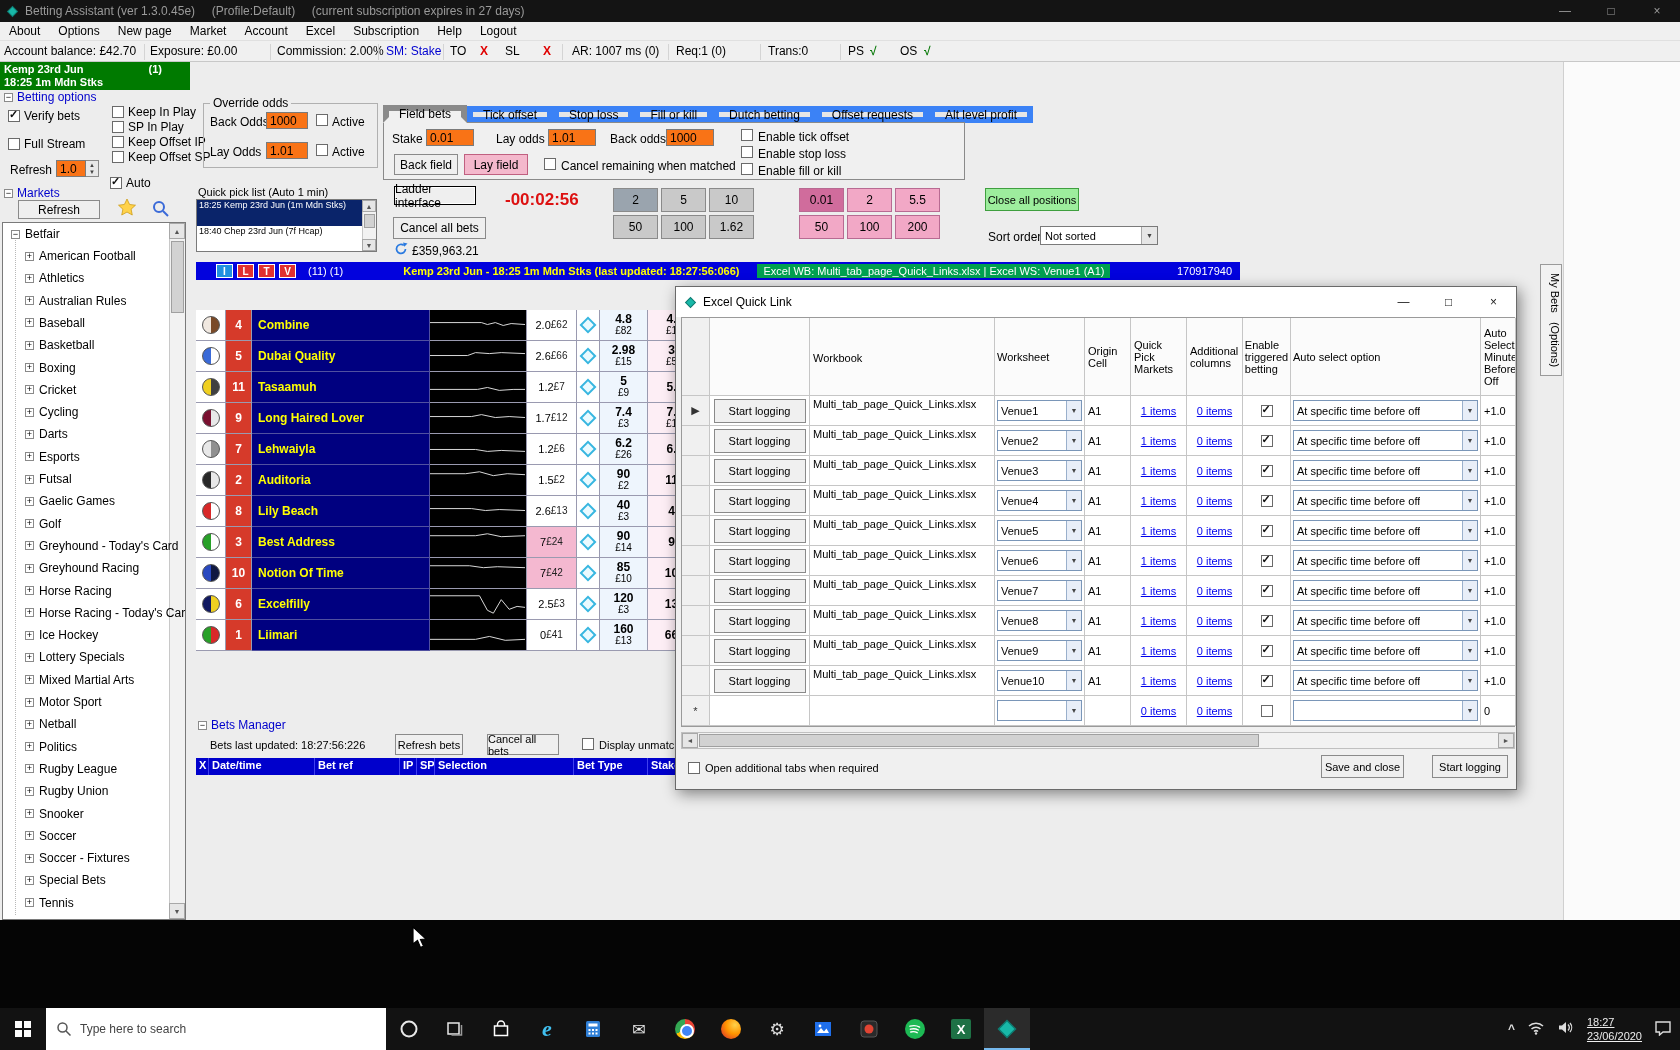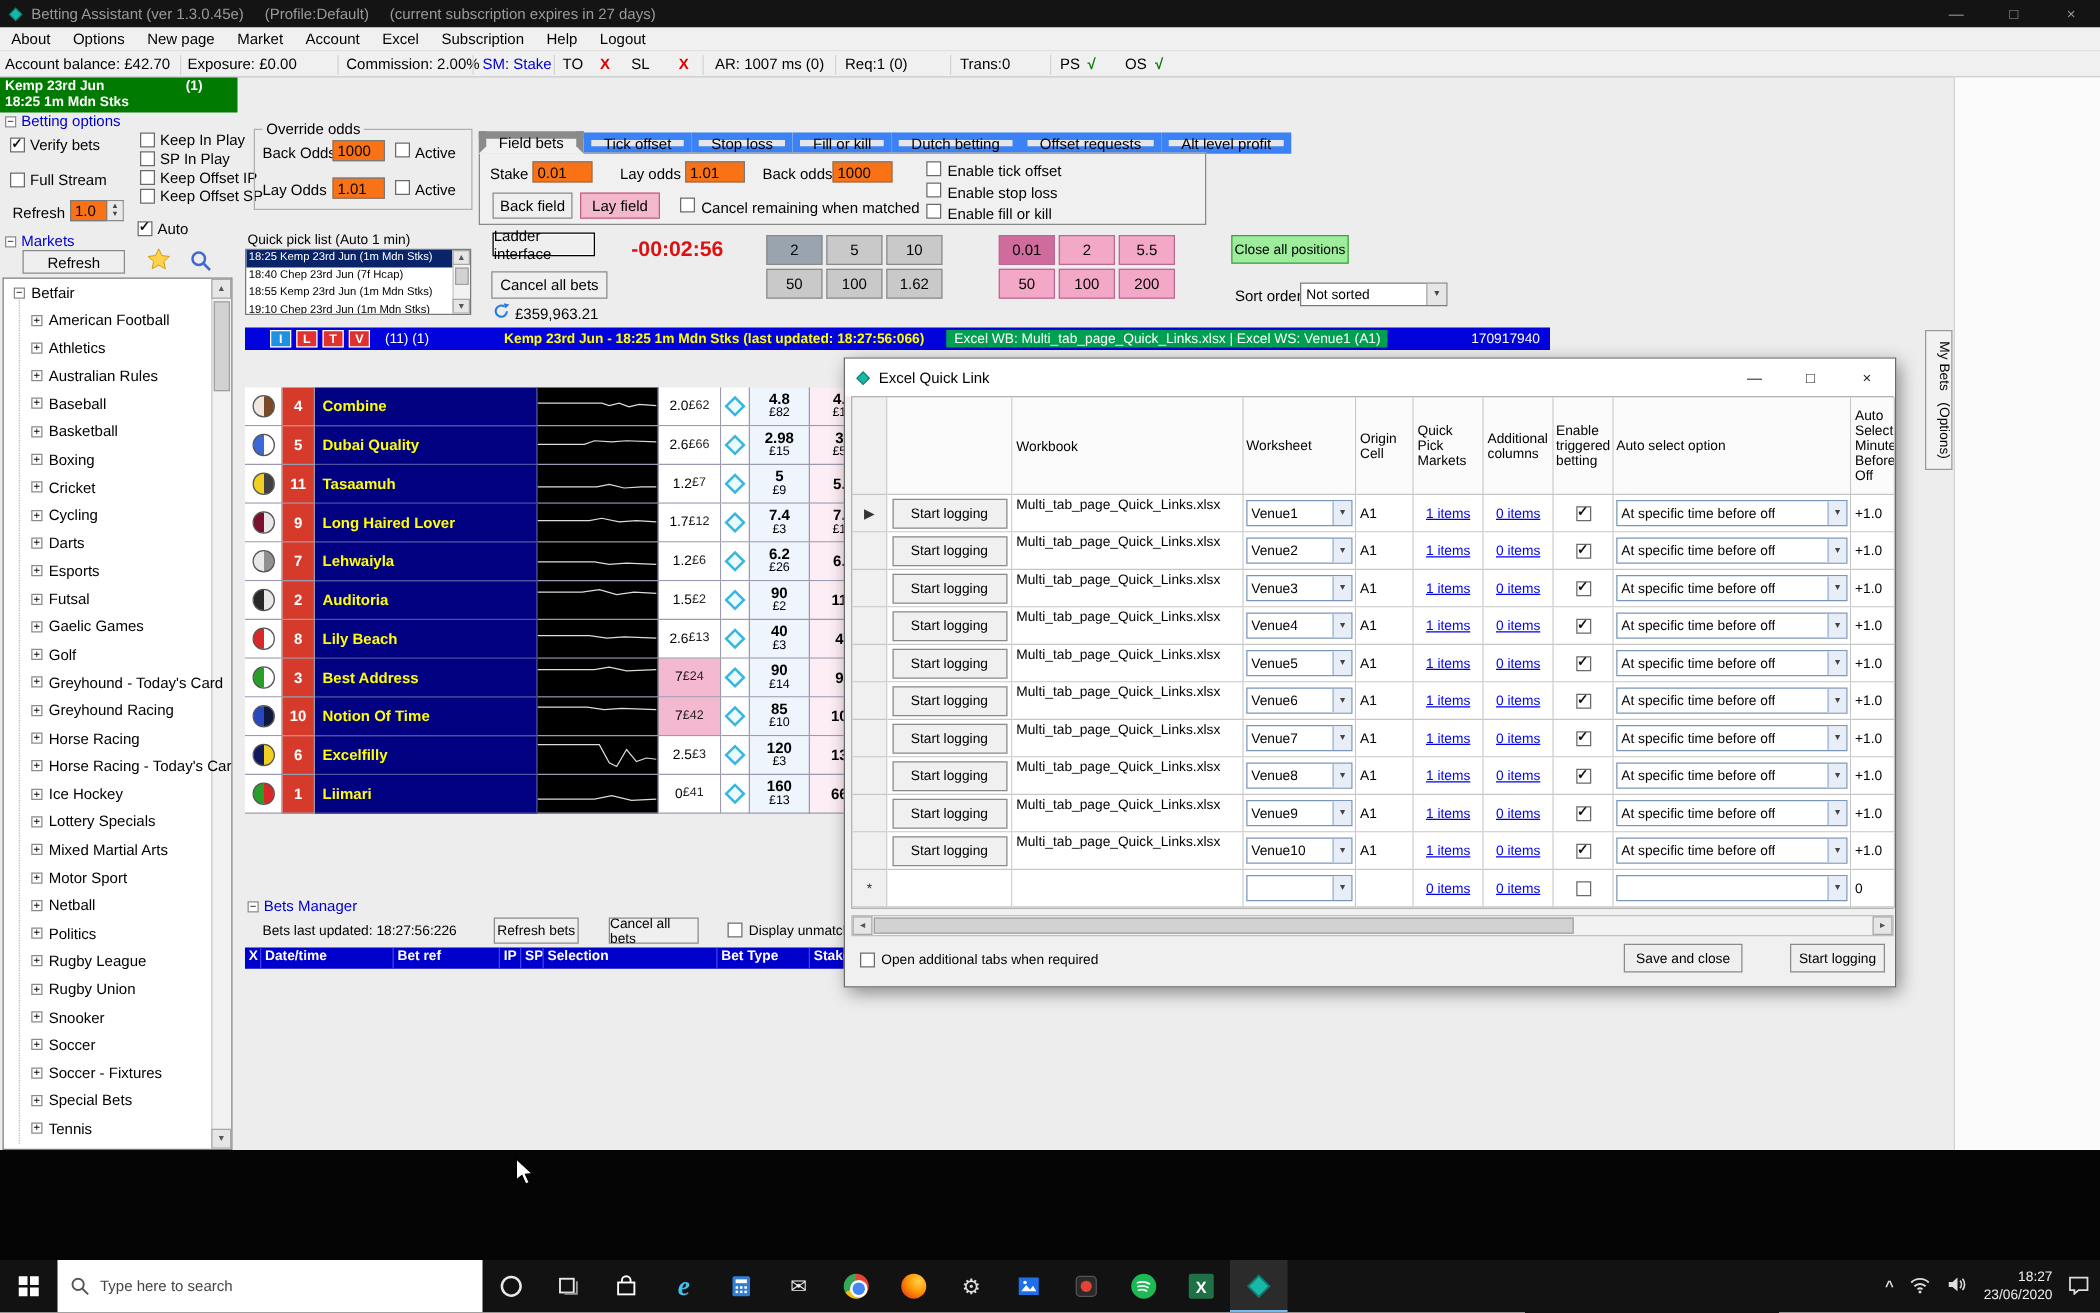--- a/index.html
+++ b/index.html
@@ -54,21 +54,21 @@
 .tree-item{position:absolute;display:flex;align-items:center;gap:5px;font-size:12px;white-space:nowrap;left:22px;}
 .tree-root{left:8px;}
 .tree-guide{position:absolute;left:12px;top:14px;bottom:4px;border-left:1px dotted #b8b8b8;}
 .sb-v{position:absolute;right:0;top:0;bottom:0;width:16px;background:#f2f2f2;border-left:1px solid #c8c8c8;}
 .sb-btn{position:absolute;width:16px;height:16px;background:#e6e6e6;border:1px solid #a8a8a8;display:flex;align-items:center;justify-content:center;font-size:7px;color:#555;}
 .sb-thumb{position:absolute;background:#d2d2d2;border:1px solid #a0a0a0;}
 
 
 .qp-label{position:absolute;left:198px;top:186px;font-size:11px;}
 .qp-list{position:absolute;left:196px;top:199px;width:181px;height:53px;background:#fff;border:1px solid #7a7a7a;overflow:hidden;}
-.qp-item{height:14px;font-size:9px;line-height:10.5px;padding-left:2px;white-space:nowrap;}
+.qp-item{height:26px;font-size:9px;line-height:10.5px;padding-left:2px;white-space:nowrap;}
 .qp-item.sel{background:#0a246a;color:#fff;}
 
 
 .timer{position:absolute;left:505px;top:190px;font-size:17px;font-weight:bold;color:#dd1111;}
 .matched{position:absolute;left:394px;top:242px;display:flex;align-items:center;gap:4px;font-size:12px;}
 .stake-grid{position:absolute;display:grid;grid-template-columns:45px 45px 45px;grid-auto-rows:24px;gap:3px;}
 .stake-btn{display:flex;align-items:center;justify-content:center;font-size:12px;border:1px solid #8a8a8a;background:#c9c9c9;}
 .stake-btn.gray.sel{background:#9aa4ae;}
 .stake-btn.pink{background:#f2a8c6;border-color:#b86a92;}
 .stake-btn.pink.sel{background:#d06c9c;}
@@ -154,21 +154,21 @@
 
 .taskbar{position:absolute;left:0;top:1008px;width:1680px;height:42px;background:#121212;display:flex;align-items:stretch;z-index:60;color:#fff;}
 .tb-item{width:46px;display:flex;align-items:center;justify-content:center;flex:none;}
 .tb-item.app.active{background:#2b2b2b;box-shadow:inset 0 -2px 0 #76b9ed;}
 .search-box{width:340px;background:#fff;display:flex;align-items:center;gap:8px;padding:0 10px;flex:none;}
 .search-box span{color:#444;font-size:12px;}
 .winlogo{display:grid;grid-template-columns:7px 7px;grid-template-rows:7px 7px;gap:2px;}
 .winlogo span{background:#fdfdfd;}
 .tray{margin-left:auto;display:flex;align-items:center;gap:12px;padding-right:8px;}
 .tray .caret{color:#ddd;font-size:12px;font-weight:bold;}
-.clock{display:flex;flex-direction:column;align-items:flex-end;font-size:11px;line-height:14px;color:#eee;}
+.clock{display:flex;flex-direction:column;align-items:flex-start;font-size:11px;line-height:14px;color:#eee;text-decoration:underline;}
 .glyph-edge{color:#41c0f0;font-family:"Liberation Serif",serif;font-style:italic;font-weight:bold;font-size:22px;}
 .glyph-mail{color:#eee;font-size:16px;}
 .glyph-gear{color:#ddd;font-size:17px;}
 .ic-chrome{width:20px;height:20px;border-radius:50%;background:conic-gradient(#ea4335 0 120deg,#fbbc05 0 240deg,#34a853 0 360deg);position:relative;}
 .ic-chrome::after{content:"";position:absolute;left:5px;top:5px;width:10px;height:10px;border-radius:50%;background:#4285f4;border:2px solid #fff;}
 .ic-firefox{width:20px;height:20px;border-radius:50%;background:radial-gradient(circle at 70% 30%,#ffd24a,#ff9500 45%,#e8551c 75%);}
 .ic-excel{width:20px;height:20px;background:#1e7145;color:#fff;font-weight:bold;font-size:13px;display:flex;align-items:center;justify-content:center;border-radius:2px;}
 </style>
 </head>
 <body>
@@ -1207,21 +1207,21 @@
     </div>
     <div class="sb-h">
       <span class="sb-btn" style="left:0">◄</span>
       <span class="sb-btn" style="right:0">►</span>
       <span class="sb-thumb" style="left:17px;top:1px;height:13px;width:560px"></span>
     </div>
     <div class="dlg-bottom-cb">
       <span class="cb"></span>
       <span>Open additional tabs when required</span>
     </div>
-    <div class="dlg-action" style="right:122px;width:95px">Save and close</div>
+    <div class="dlg-action" style="right:112px;width:83px">Save and close</div>
     <div class="dlg-action" style="right:8px;width:76px">Start logging</div>
   </div>
 
   <div class="cursor">
     <svg width="18" height="24" viewBox="0 0 18 24">
         <path d="M1 1 L1 18 L5.5 14.5 L8.5 21.5 L11.5 20 L8.5 13.5 L14 13 Z" fill="#fff" stroke="#000" stroke-width="1.2"></path>
       </svg>
   </div>
 
   <div class="taskbar">

